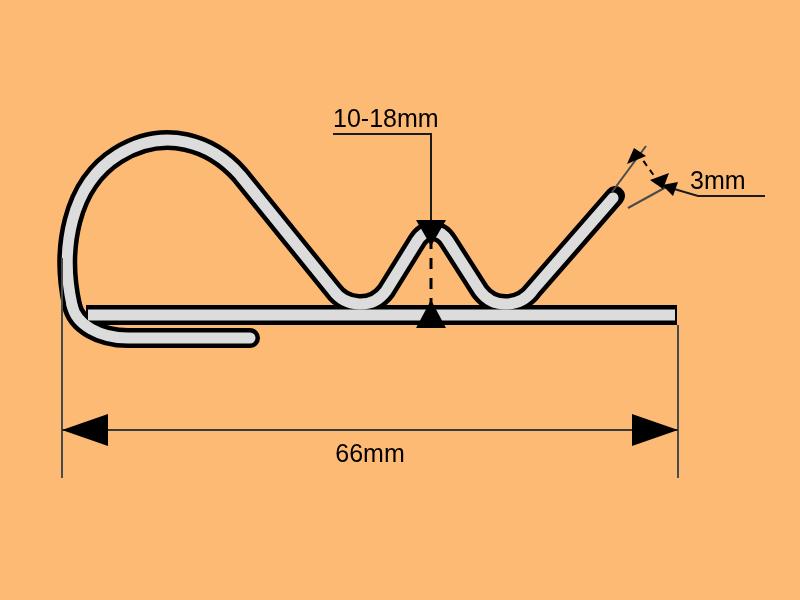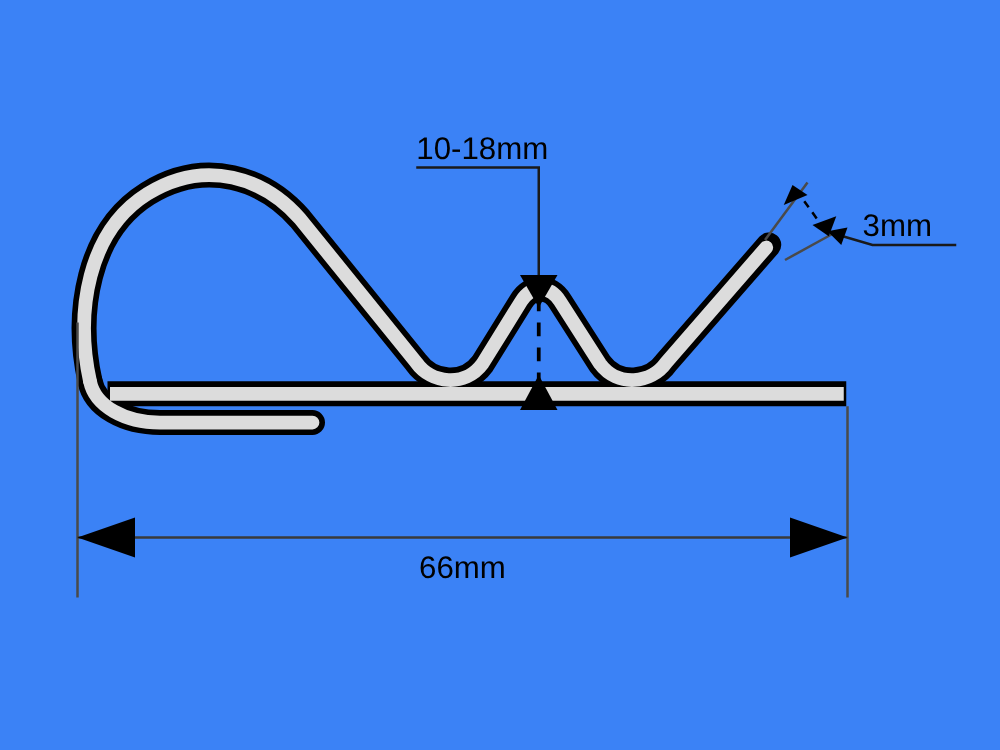--- a/index.html
+++ b/index.html
@@ -10,21 +10,21 @@
   body {
     width: 800px;
     height: 600px;
     overflow: hidden;
     font-family: "Liberation Sans", sans-serif;
   }
   #drawing-root {
     position: relative;
     width: 800px;
     height: 600px;
-    background: #3b82f6;
+    background: #fdba74;
   }
   svg#clip-drawing {
     display: block;
     width: 800px;
     height: 600px;
   }
   .dim-text {
     font-family: "Liberation Sans", sans-serif;
     font-size: 25px;
     fill: #000000;

